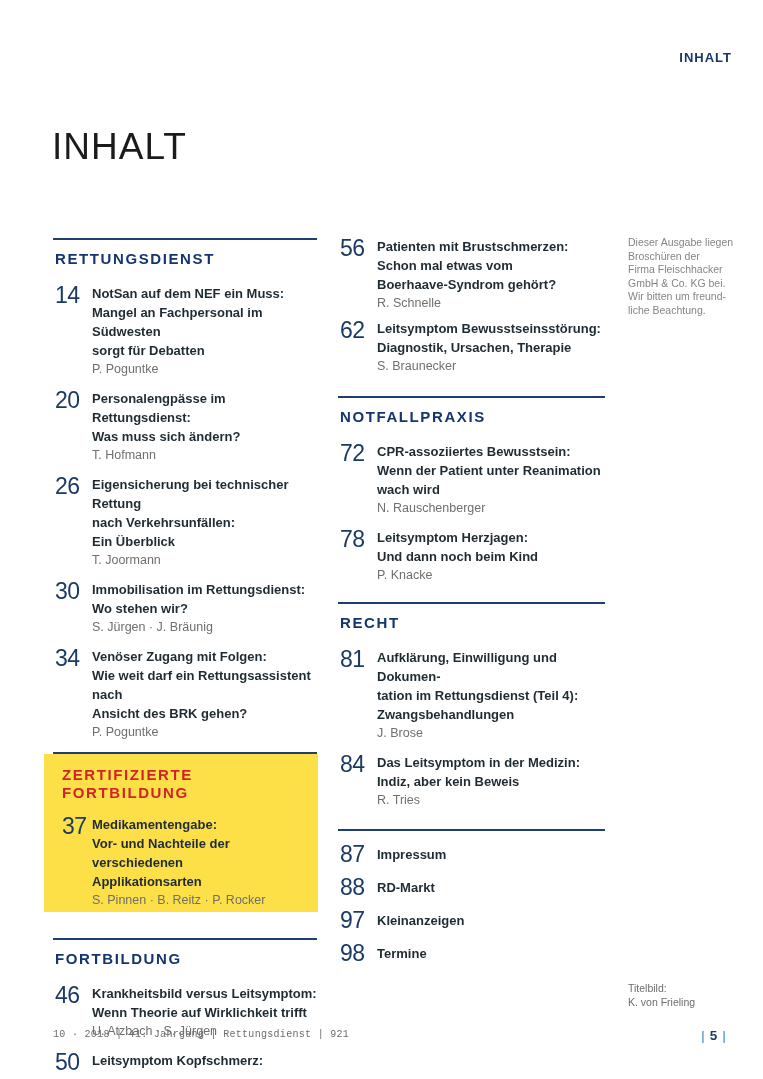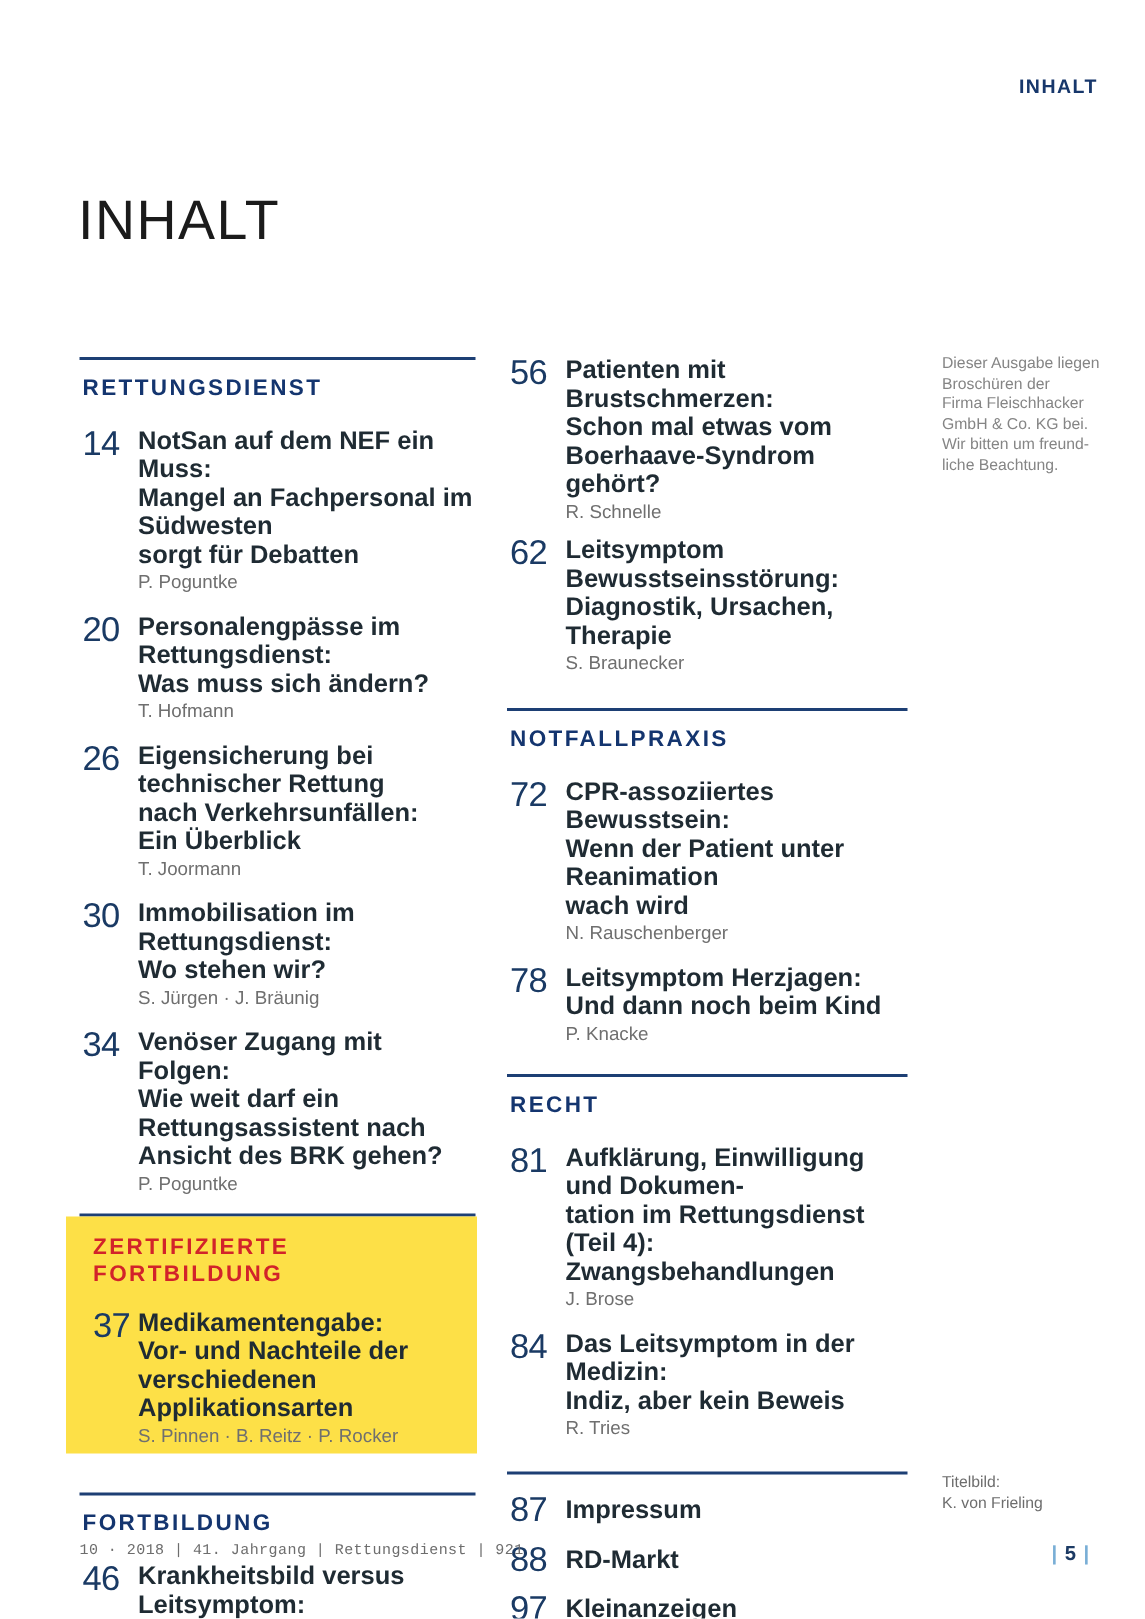--- a/index.html
+++ b/index.html
@@ -27,21 +27,21 @@
     font-size:15px;font-weight:bold;letter-spacing:1.6px;color:#14356f;
     margin:10px 0 16px 2px;line-height:18px;
   }
   .section-heading.red{color:#d2232a;margin-left:0;}
   .item{display:flex;margin-bottom:10px;}
   .item-number{
     flex:none;width:37px;padding-left:2px;font-size:23px;line-height:22px;
     color:#1a3a64;letter-spacing:-0.5px;
   }
   .item-body{flex:1;}
-  .item-line{font-size:17px;font-weight:bold;color:#1f2b33;line-height:19px;}
+  .item-line{font-size:13px;font-weight:bold;color:#1f2b33;line-height:19px;}
   .item-authors{font-size:12.5px;color:#6f6f6f;line-height:19px;}
   
   [data-section-id="zertifizierte-fortbildung"]{margin-top:10px;}
   .box{
     background:#fde047;margin-left:-9px;margin-right:-1px;
     padding:12px 8px 2px 18px;
   }
   .box .item{margin-bottom:0;}
   .box .item-number{width:30px;padding-left:0;}
   .box .section-heading{margin:0 0 13px 0;}

